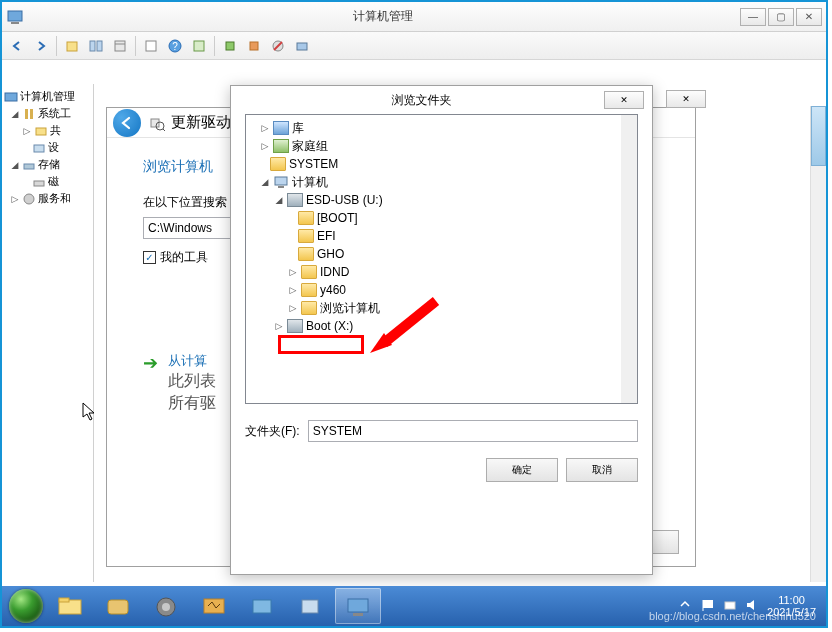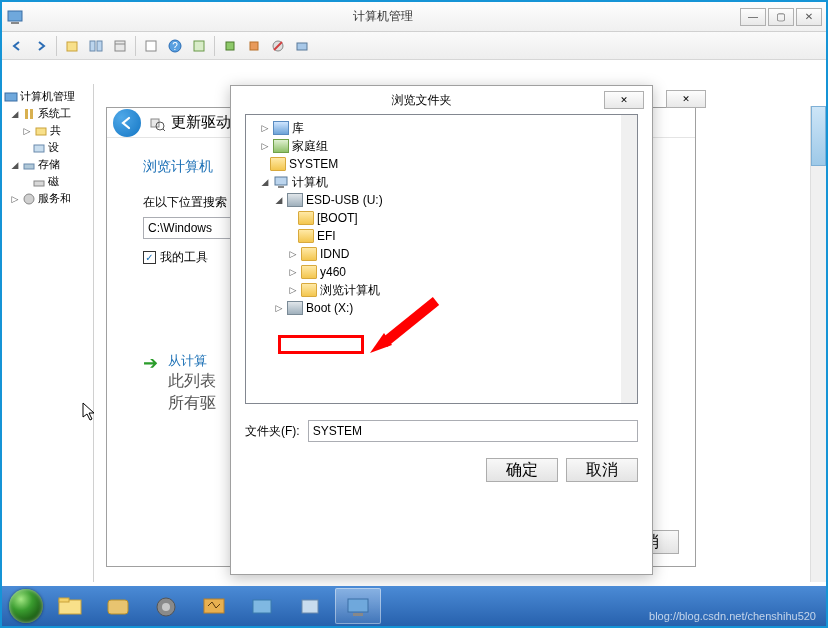--- a/index.html
+++ b/index.html
@@ -36,21 +36,21 @@
 .mod-h1 { color: #1a6fb5; font-size: 14px; margin-bottom: 18px; }
 .path-label { font-size: 12px; margin-bottom: 6px; display: block; }
 .path-input { width: 330px; height: 22px; border: 1px solid #abadb3; padding: 2px 4px; font-size: 12px; }
 .checkbox-row { margin-top: 10px; font-size: 12px; display: flex; align-items: center; gap: 4px; }
 .checkbox-row .cb { width: 13px; height: 13px; border: 1px solid #333; display: inline-flex; align-items: center; justify-content: center; font-size: 10px; color: #1a6fb5; }
 .option-row { margin-top: 86px; display: flex; gap: 10px; }
 .opt-arrow { color: #2a9c2a; font-size: 18px; }
 .opt-text1 { color: #1a6fb5; font-size: 13px; }
 .opt-text2 { font-size: 16px; color: #555; line-height: 1.4; }
 .mod-footer { position: absolute; bottom: 12px; right: 16px; display: flex; gap: 8px; }
-.winbutton { min-width: 72px; height: 24px; border: 1px solid #adadad; background: linear-gradient(#f8f8f8,#e4e4e4); font-size: 16px; cursor: pointer; padding: 0 10px; }
+.winbutton { min-width: 72px; height: 24px; border: 1px solid #adadad; background: linear-gradient(#f8f8f8,#e4e4e4); font-size: 10px; cursor: pointer; padding: 0 10px; }
 
 
 .dialog-browse { position: absolute; top: 83px; left: 228px; width: 423px; height: 490px; background: #fff; border: 1px solid #a0a0a0; box-shadow: 0 3px 14px rgba(0,0,0,.25); }
 .dlg-title { height: 28px; display: flex; align-items: center; padding: 0 8px; }
 .dlg-title .t { flex: 1; text-align: center; font-size: 12px; }
 .dlg-close { width: 40px; height: 18px; border: 1px solid #b0b0b0; background: linear-gradient(#fdfdfd,#e8e8e8); display: flex; align-items: center; justify-content: center; font-size: 9px; cursor: pointer; }
 .dlg-instr { font-size: 12px; padding: 10px 16px 14px; }
 .folder-tree { margin: 0 14px; height: 290px; border: 1px solid #828790; background: #fff; overflow: hidden; font-size: 12px; padding: 4px 2px; position: relative; }
 .ft-row { display: flex; align-items: center; gap: 3px; height: 18px; white-space: nowrap; cursor: pointer; }
 .ft-icon { width: 16px; height: 14px; display: inline-block; }
@@ -335,20 +335,24 @@
           <span>ESD-USB (U:)</span>
         </div>
     <div class="ft-row" style="padding-left:50px">
           <span class="ft-icon folder-icon"></span>
           <span>[BOOT]</span>
         </div>
     <div class="ft-row" style="padding-left:50px">
           <span class="ft-icon folder-icon"></span>
           <span>EFI</span>
         </div>
+    <div class="ft-row" style="padding-left:50px">
+          <span class="ft-icon folder-icon"></span>
+          <span>GHO</span>
+        </div>
     <div class="ft-row" style="padding-left:40px">
           <span class="expander">▷</span>
           <span class="ft-icon folder-icon"></span>
           <span>IDND</span>
         </div>
     <div class="ft-row" style="padding-left:40px">
           <span class="expander">▷</span>
           <span class="ft-icon folder-icon"></span>
           <span>y460</span>
         </div>
@@ -422,16 +426,43 @@
           <rect x="6" y="6" width="16" height="13" fill="#c8dcee" stroke="#6a8aac"></rect>
         </svg>
       </div>
   <div class="tb-item active">
         <svg width="28" height="24">
           <rect x="4" y="5" width="20" height="13" fill="#6fa8dc" stroke="#3a6ea5"></rect>
           <rect x="9" y="19" width="10" height="3" fill="#888"></rect>
         </svg>
       </div>
 
+  <div class="tray">
+    <span class="tray-icon">
+          <svg width="12" height="12">
+            <path d="M2 8 L6 4 L10 8" stroke="#fff" fill="none" stroke-width="1.5"></path>
+          </svg>
+        </span>
+    <span class="tray-icon">
+          <svg width="14" height="14">
+            <rect x="2" y="2" width="10" height="8" fill="#fff"></rect>
+            <line x1="2" y1="2" x2="2" y2="13" stroke="#fff"></line>
+          </svg>
+        </span>
+    <span class="tray-icon">
+          <svg width="14" height="14">
+            <rect x="2" y="4" width="10" height="7" fill="#fff" stroke="#ccc"></rect>
+          </svg>
+        </span>
+    <span class="tray-icon">
+          <svg width="14" height="14">
+            <path d="M2 5 L5 5 L9 2 L9 12 L5 9 L2 9 Z" fill="#fff"></path>
+          </svg>
+        </span>
+    <div class="clock">
+      <div>11:00</div>
+      <div>2021/5/17</div>
+    </div>
+  </div>
 </div>
 
 <div class="watermark">blog://blog.csdn.net/chenshihu520</div>
 </div>
 
 </body></html>

